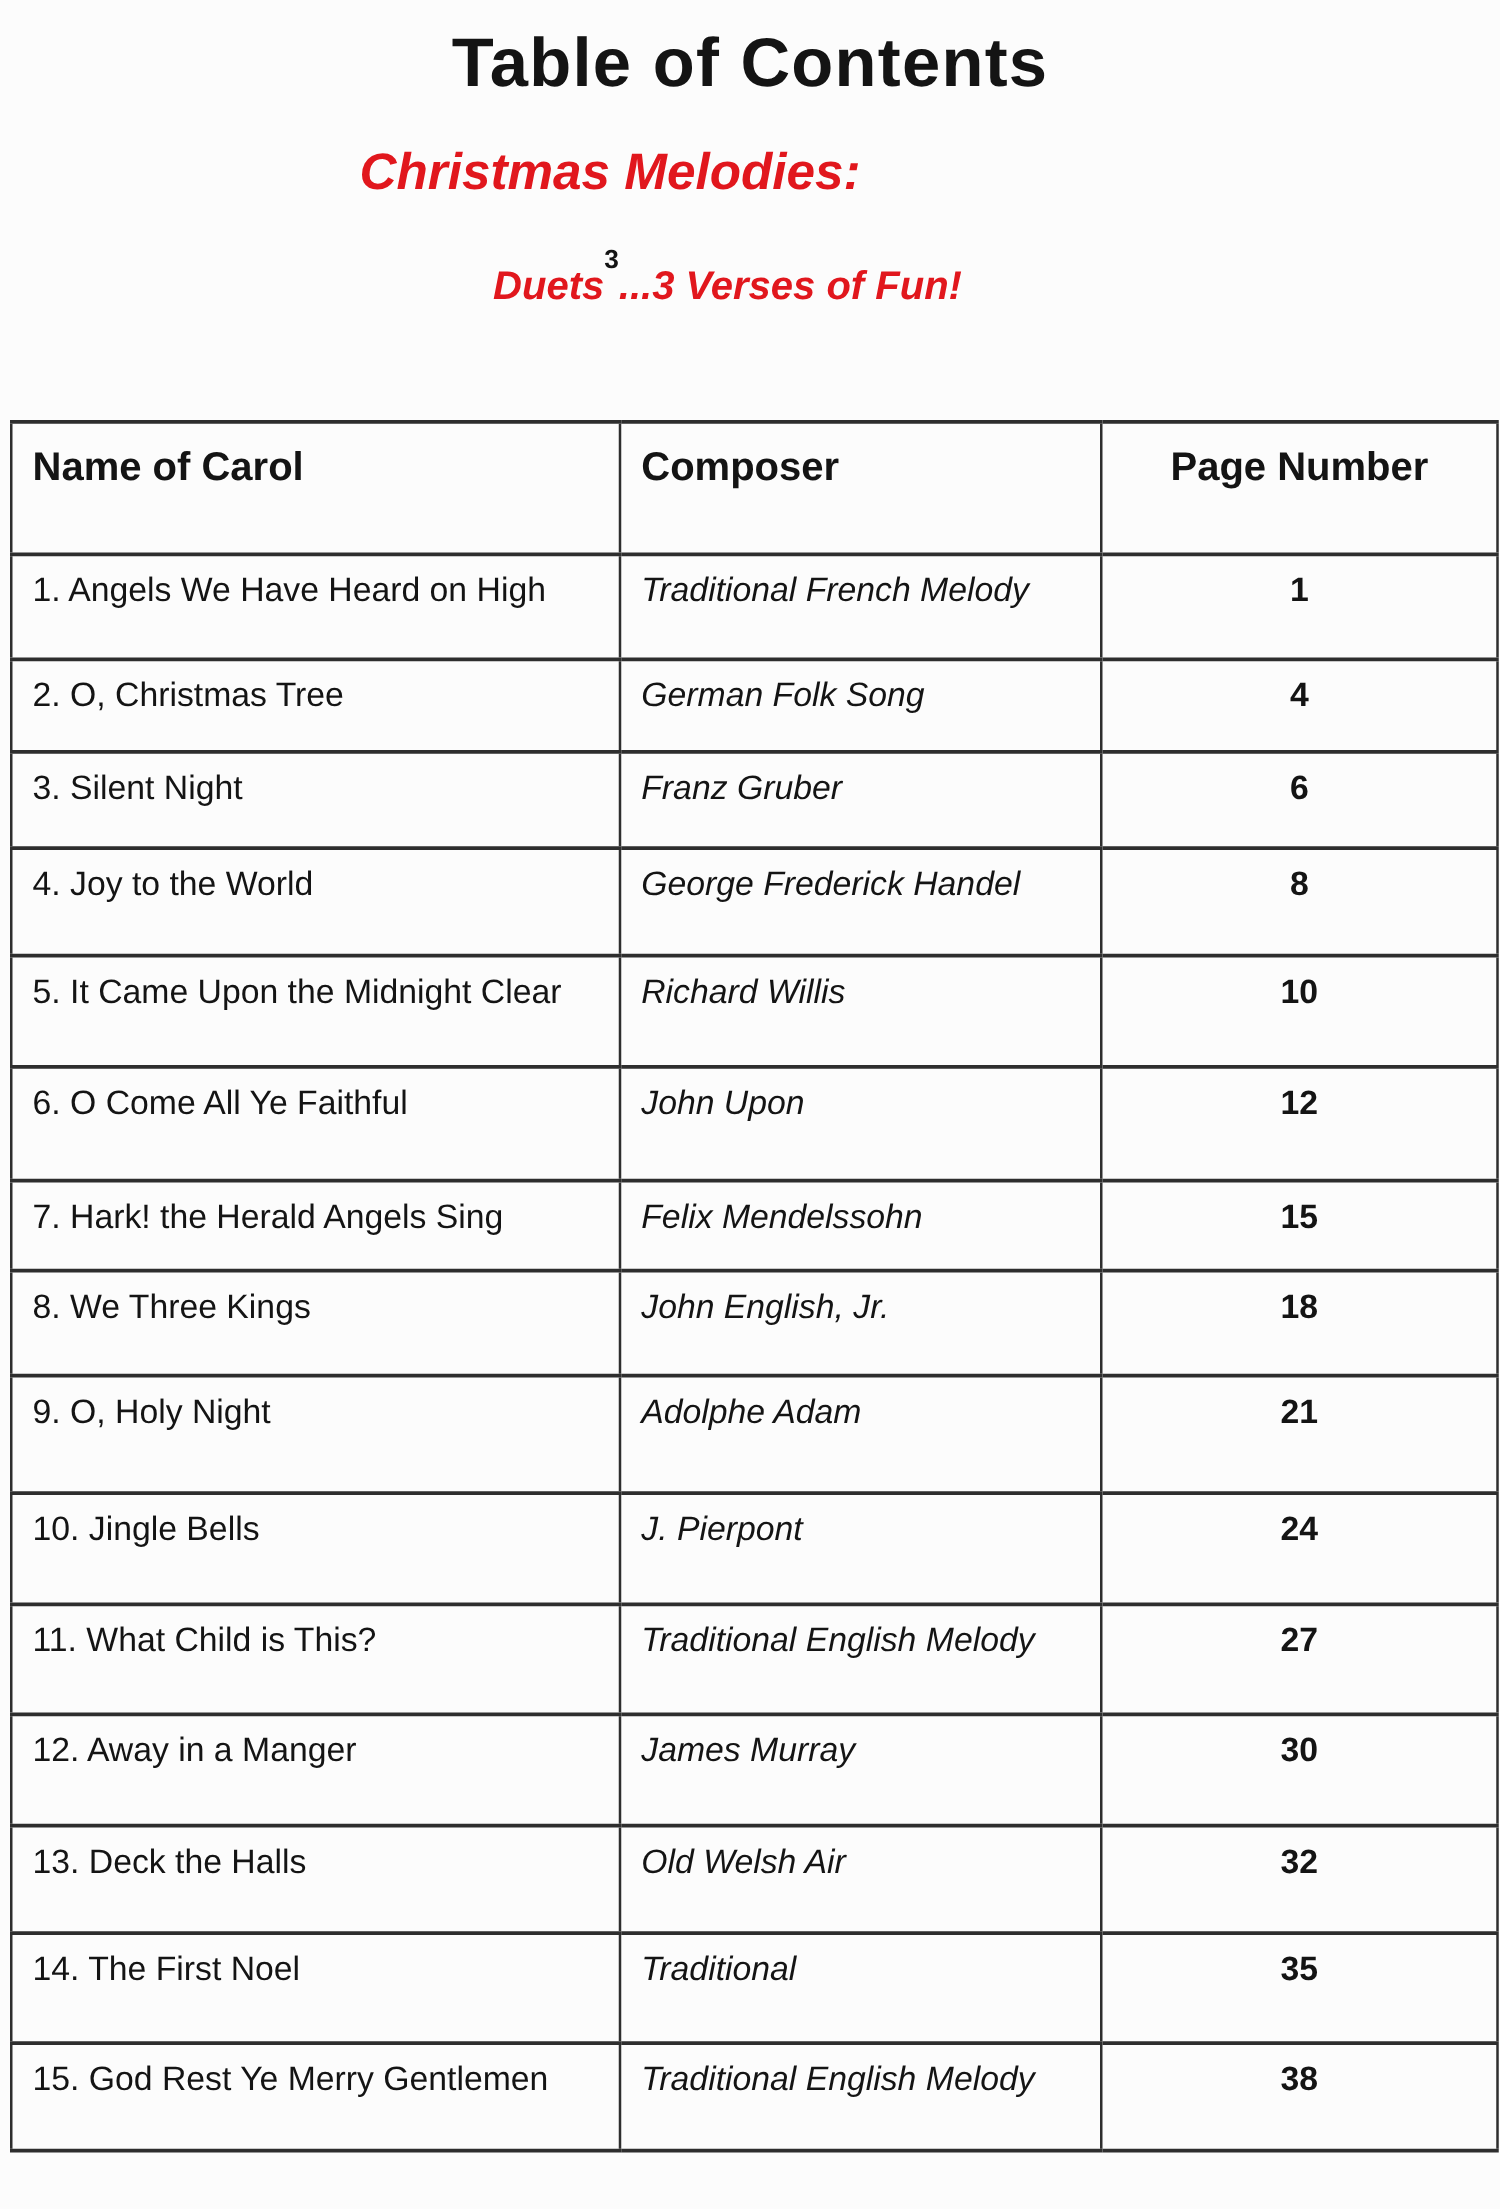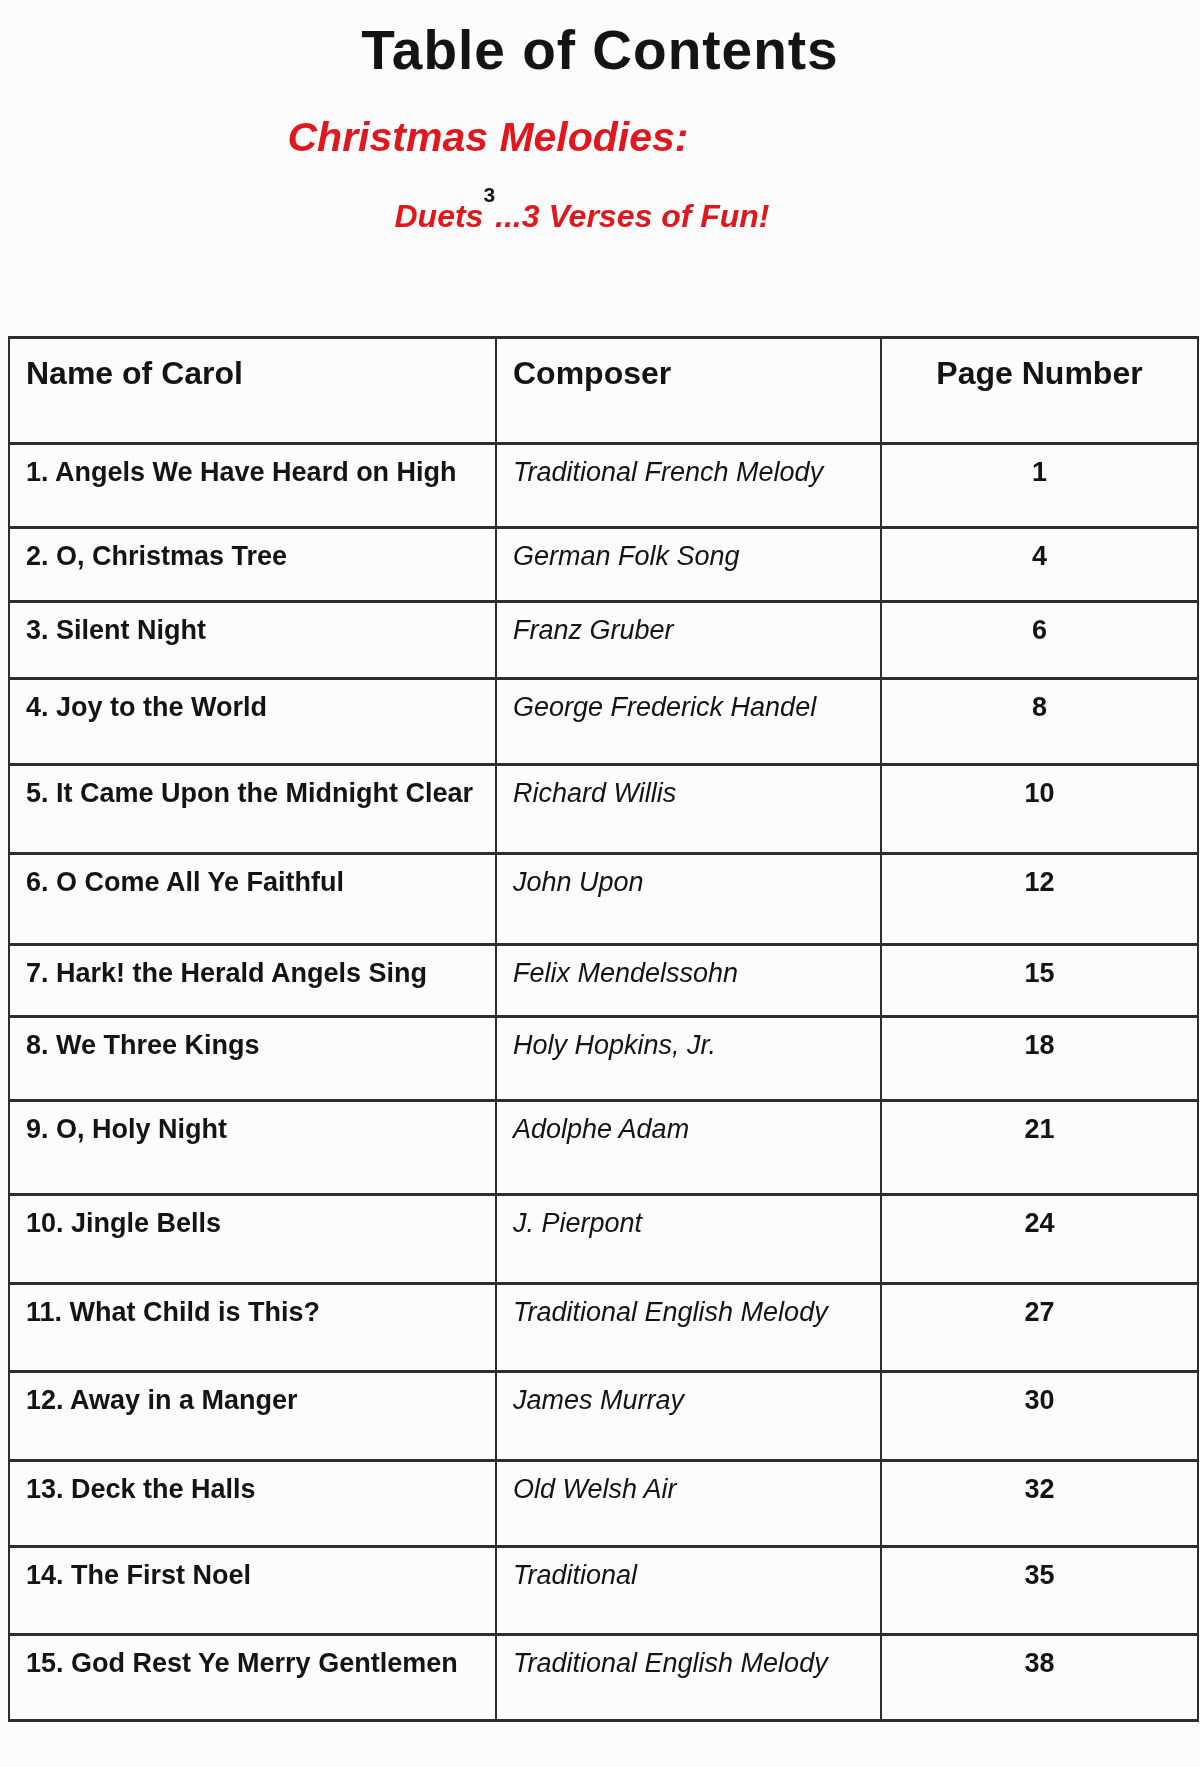--- a/index.html
+++ b/index.html
@@ -19,21 +19,21 @@
     position:absolute;top:18px;left:0;width:1200px;
     text-align:center;font-size:55px;font-weight:bold;
     letter-spacing:1px;
   }
   .subtitle{
     position:absolute;top:114px;left:0;width:976px;
     text-align:center;font-size:41px;font-weight:bold;font-style:italic;
     color:var(--red);
   }
   .tagline{
-    position:absolute;top:198px;left:0;width:1164px;
+    position:absolute;top:210px;left:0;width:1164px;
     text-align:center;font-size:32px;font-weight:bold;font-style:italic;
     color:var(--red);
   }
   .tagline .sup3{
     color:var(--ink);
     font-style:normal;
     font-size:21px;
     position:relative;top:-13px;
     line-height:0;
   }
@@ -50,21 +50,21 @@
   .toc thead tr{height:106px;}
   .toc th{
     text-align:left;font-size:32px;font-weight:bold;
     padding:16px 0 0 16px;
   }
   .toc th.page-col{text-align:center;padding-left:0;}
   .toc td{
     font-size:27px;
     padding:12px 0 0 16px;
   }
-  .toc td.name{font-weight:bold;}
+  .toc td.name{font-weight:normal;}
   .toc td.composer{font-style:italic;font-weight:normal;}
   .toc td.page{font-weight:bold;text-align:center;padding-left:0;}
 </style>
 <title>Table of Contents</title></head>
 <body>
 
 <div class="page-title">Table of Contents</div>
 
 <div class="subtitle">Christmas Melodies:</div>
 
@@ -114,21 +114,21 @@
     <td class="composer">John Upon</td>
     <td class="page">12</td>
   </tr>
       <tr style="height: 72px;">
     <td class="name">7. Hark! the Herald Angels Sing</td>
     <td class="composer">Felix Mendelssohn</td>
     <td class="page">15</td>
   </tr>
       <tr style="height: 84px;">
     <td class="name">8. We Three Kings</td>
-    <td class="composer">Holy Hopkins, Jr.</td>
+    <td class="composer">John English, Jr.</td>
     <td class="page">18</td>
   </tr>
       <tr style="height: 94px; padding-left: 41px;">
     <td class="name">9. O, Holy Night</td>
     <td class="composer">Adolphe Adam</td>
     <td class="page">21</td>
   </tr>
       <tr style="height: 89px;">
     <td class="name">10. Jingle Bells</td>
     <td class="composer">J. Pierpont</td>

